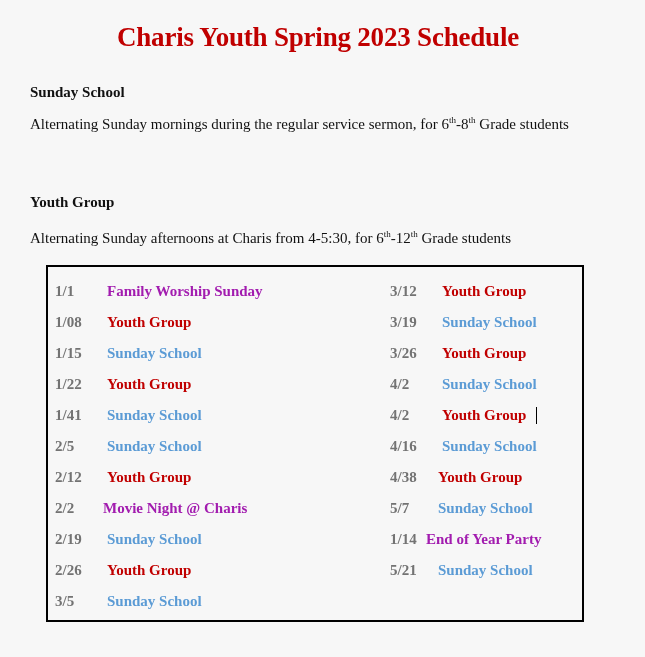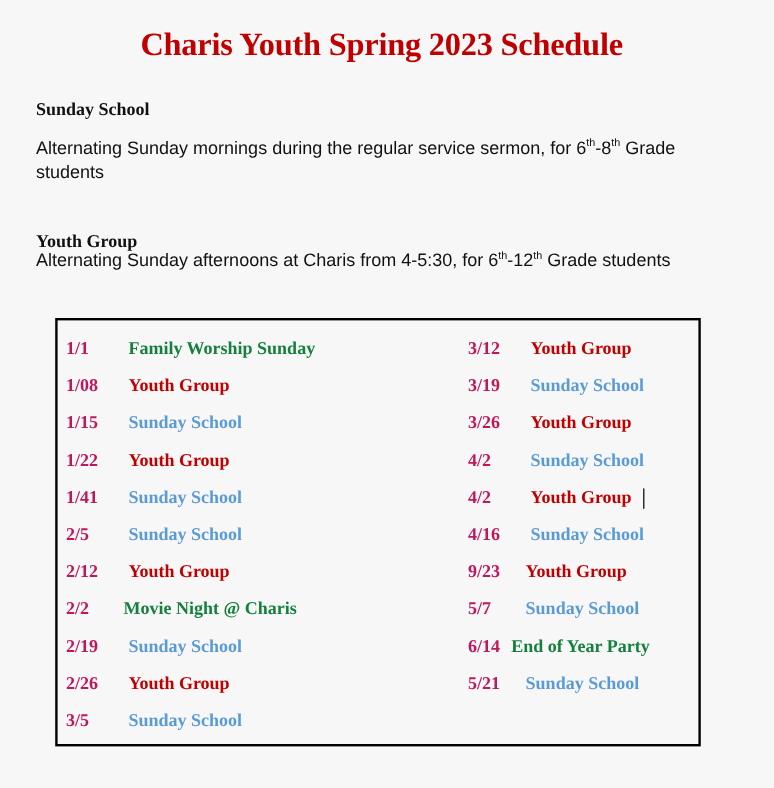--- a/index.html
+++ b/index.html
@@ -20,55 +20,55 @@
     letter-spacing: -0.2px;
     margin-top: 12px;
   }
   .heading {
     position: absolute; left: 30px;
     font-family: "Liberation Serif", serif;
     font-weight: bold; font-size: 15px;
   }
   .para {
     position: absolute; left: 30px; width: 580px;
-    font-family: Liberation Sans, sans-serif;
+    font-family: Liberation Serif, serif;
     font-size: 15px; line-height: 20px;
   }
   sup { font-size: 9px; line-height: 0; }
   .schedule-box {
     position: absolute; left: 46px; top: 265px;
     width: 538px; height: 357px;
     border: 2px solid #000;
     box-sizing: border-box;
   }
   .row {
     position: absolute; white-space: nowrap;
     font-family: "Liberation Serif", serif;
     font-weight: bold; font-size: 15px;
   }
-  .row .date { position: absolute; left: 0; color: #be185d; text-align: center; }
+  .row .date { position: absolute; left: 0; color: #737373; text-align: center; }
   .row .event { position: absolute; }
   .ev-youth { color: #c00000; }
   .ev-school { color: #5b9bd5; }
-  .ev-special { color: #15803d; }
+  .ev-special { color: #a21caf; }
   .cursor {
     position: absolute; left: 536px; top: 407px;
     width: 1px; height: 17px; background: #000;
   }
 </style>
 </head>
 <body>
 
 <div class="title">Charis Youth Spring 2023 Schedule</div>
 
 <div class="heading" style="top:84px;">Sunday School</div>
 <div class="para" style="top:114px;"><span> Alternating Sunday mornings during the regular service sermon, for 6</span><sup>th</sup><span>-8</span><sup>th</sup><span> Grade students</span></div>
 
 <div class="heading" style="top:194px;">Youth Group</div>
-<div class="para" style="top:208px;"><span>Alternating Sunday afternoons at Charis from 4-5:30, for 6</span><sup>th</sup><span>-12</span><sup>th</sup><span> Grade students</span></div>
+<div class="para" style="top:228px;"><span>Alternating Sunday afternoons at Charis from 4-5:30, for 6</span><sup>th</sup><span>-12</span><sup>th</sup><span> Grade students</span></div>
 
 <div class="schedule-box"></div>
 
 <div id="left-col">
     <div class="row" style="left: 55px; top: 283px;">
       <span class="date">1/1</span>
       <span class="event ev-special" style="left: 52px;">Family Worship Sunday</span>
     </div>
     <div class="row" style="left: 55px; top: 314px;">
       <span class="date">1/08</span>
@@ -130,29 +130,29 @@
     </div>
     <div class="row" style="left: 390px; top: 407px;">
       <span class="date">4/2</span>
       <span class="event ev-youth" style="left: 52px;">Youth Group</span>
     </div>
     <div class="row" style="left: 390px; top: 438px;">
       <span class="date">4/16</span>
       <span class="event ev-school" style="left: 52px;">Sunday School</span>
     </div>
     <div class="row" style="left: 390px; top: 469px;">
-      <span class="date">9/23</span>
+      <span class="date">4/38</span>
       <span class="event ev-youth" style="left: 48px;">Youth Group</span>
     </div>
     <div class="row" style="left: 390px; top: 500px;">
       <span class="date">5/7</span>
       <span class="event ev-school" style="left: 48px;">Sunday School</span>
     </div>
     <div class="row" style="left: 390px; top: 531px;">
-      <span class="date">6/14</span>
+      <span class="date">1/14</span>
       <span class="event ev-special" style="left: 36px;">End of Year Party</span>
     </div>
     <div class="row" style="left: 390px; top: 562px;">
       <span class="date">5/21</span>
       <span class="event ev-school" style="left: 48px;">Sunday School</span>
     </div>
   </div>
 
 <div class="cursor"></div>
 

